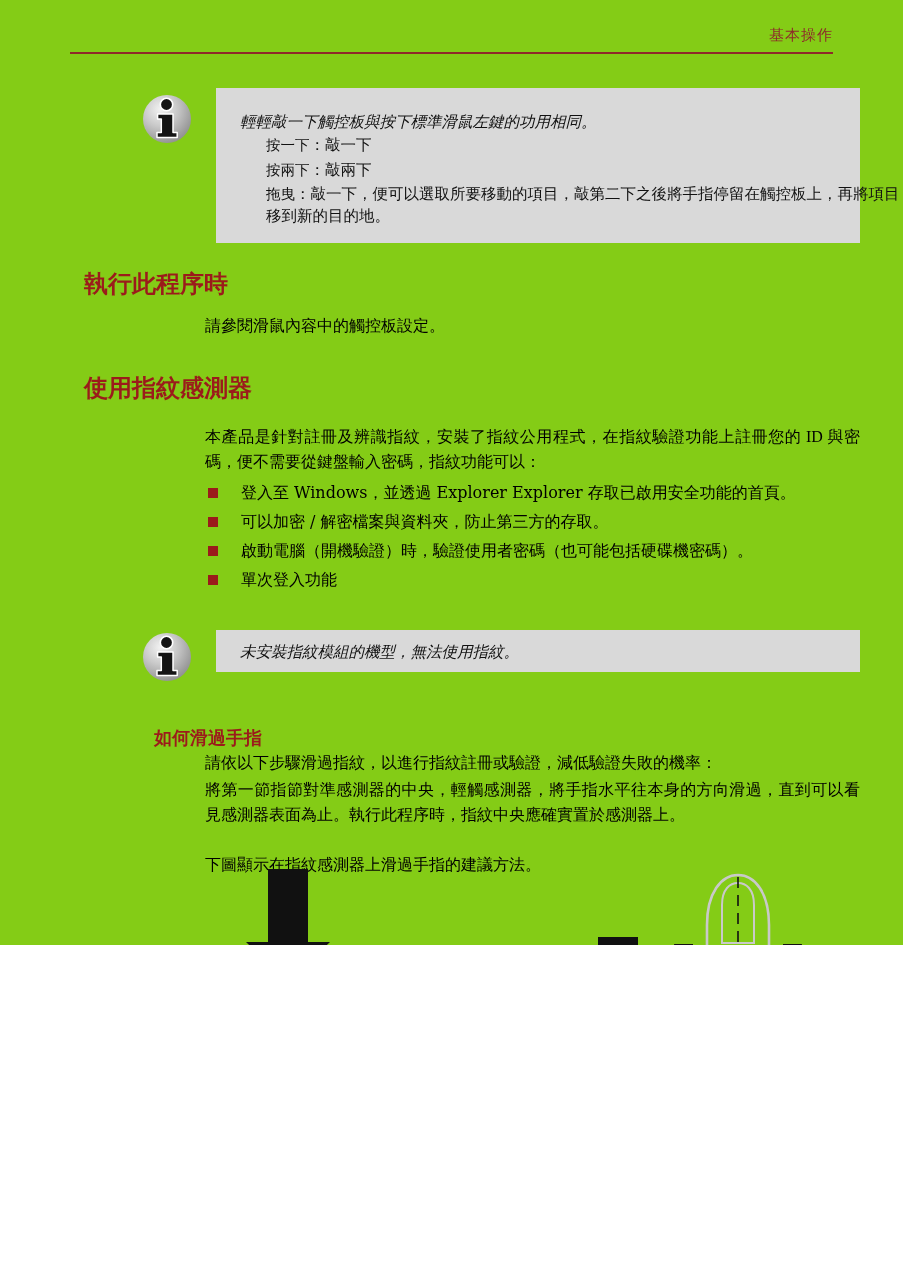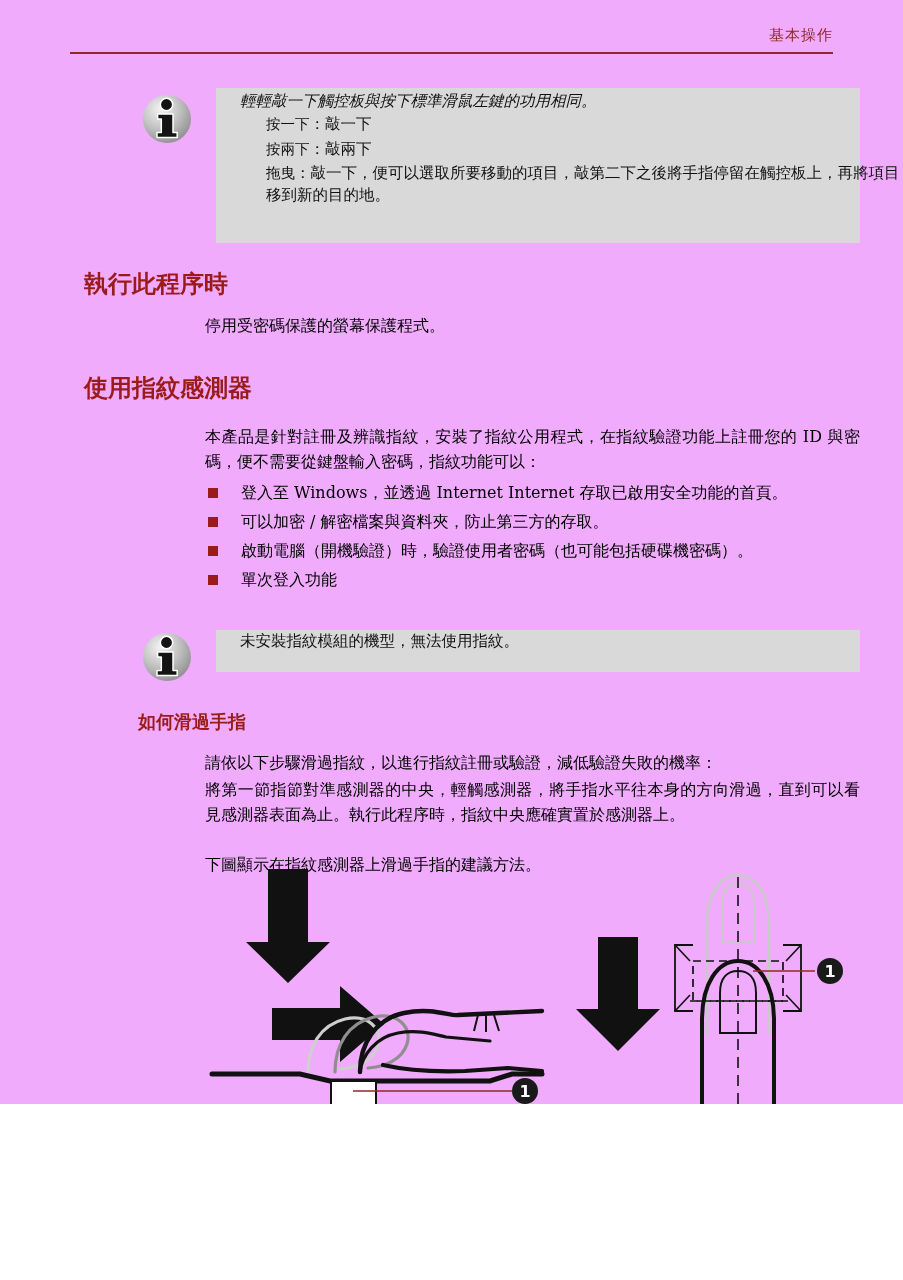--- a/index.html
+++ b/index.html
@@ -6,22 +6,22 @@
     margin: 0;
     padding: 0;
     background: #ffffff;
   }
   body {
     font-family: "DejaVu Sans", "Liberation Sans", sans-serif;
   }
   #page {
     position: relative;
     width: 903px;
-    height: 1104px;
-    background: #f0abfc;
+    height: 945px;
+    background: #84cc16;
     overflow: hidden;
   }
 
   
   .header-title {
     position: absolute;
     top: 26px;
     right: 70px;
     font-family: "DejaVu Serif", "Liberation Serif", serif;
     font-size: 15px;
@@ -58,57 +58,59 @@
     position: absolute;
     left: 100px;
     top: 0;
     font-family: "DejaVu Serif", "Liberation Serif", serif;
     color: #111;
   }
   .info-line1 {
     font-style: italic;
     font-size: 15.5px;
     line-height: 21px;
-    padding-top: 3px;
+    padding-top: 24px;
   }
   .info-item {
     font-size: 15.5px;
     line-height: 25px;
     padding-left: 26px;
     text-indent: 0;
   }
   .info-item b {
     font-family: "DejaVu Sans", "Liberation Sans", sans-serif;
     font-weight: normal;
     font-size: 14.5px;
   }
   .info-item.wrap {
     padding-left: 26px;
     line-height: 22px;
     width: 640px;
   }
   .info-solo {
+    font-style: italic;
     font-size: 15.5px;
     line-height: 22px;
+    padding-top: 11px;
   }
 
   
   h1.sect {
     position: absolute;
     margin: 0;
     left: 84px;
     font-family: "DejaVu Sans", "Liberation Sans", sans-serif;
     font-weight: bold;
     font-size: 24px;
     color: #9B1B1B;
     letter-spacing: 0px;
   }
   h2.subsect {
     position: absolute;
-    margin: 0;
+    margin: 16px;
     left: 138px;
     font-family: "DejaVu Sans", "Liberation Sans", sans-serif;
     font-weight: bold;
     font-size: 18px;
     color: #9B1B1B;
   }
 
   
   .para {
     position: absolute;
@@ -270,29 +272,29 @@
       <div class="info-item">
         <b>按兩下</b><span>：</span><span>敲兩下</span>
       </div>
       <div class="info-item wrap">
         <b>拖曳</b><span>：</span><span>敲一下，便可以選取所要移動的項目，敲第二下之後將手指停留在觸控板上，再將項目移到新的目的地。</span>
       </div>
     </div>
   </div>
 
   <h1 class="sect" style="top:268px;">執行此程序時</h1>
-  <div class="para nj" style="top:313px;">停用受密碼保護的螢幕保護程式。</div>
+  <div class="para nj" style="top:313px;">請參閱滑鼠內容中的觸控板設定。</div>
 
   <h1 class="sect" style="top:372px;">使用指紋感測器</h1>
-  <div class="para" style="top:424px;">本產品是針對註冊及辨識指紋，安裝了指紋公用程式，在指紋驗證功能上註冊您的 ID 與密碼，便不需要從鍵盤輸入密碼，指紋功能可以：</div>
+  <div class="para" style="top:424px;font-family:Liberation Serif, serif;">本產品是針對註冊及辨識指紋，安裝了指紋公用程式，在指紋驗證功能上註冊您的 ID 與密碼，便不需要從鍵盤輸入密碼，指紋功能可以：</div>
 
   <div class="bullets" style="top:478px;">
     <div class="bullet-row">
       <span class="bullet-sq"></span>
-      <span>登入至 Windows，並透過 Internet Internet 存取已啟用安全功能的首頁。</span>
+      <span>登入至 Windows，並透過 Explorer Explorer 存取已啟用安全功能的首頁。</span>
     </div>
     <div class="bullet-row">
       <span class="bullet-sq"></span>
       <span>可以加密 / 解密檔案與資料夾，防止第三方的存取。</span>
     </div>
     <div class="bullet-row">
       <span class="bullet-sq"></span>
       <span>啟動電腦（開機驗證）時，驗證使用者密碼（也可能包括硬碟機密碼）。</span>
     </div>
     <div class="bullet-row">

